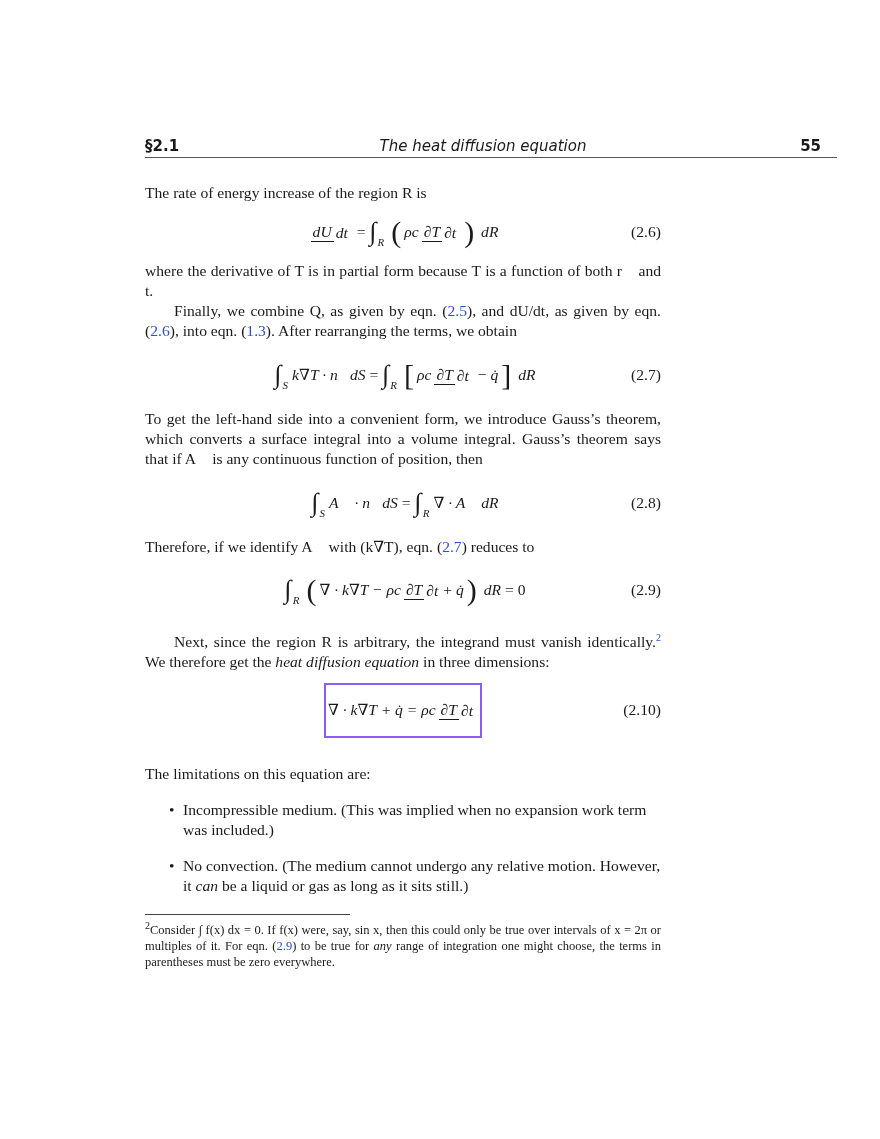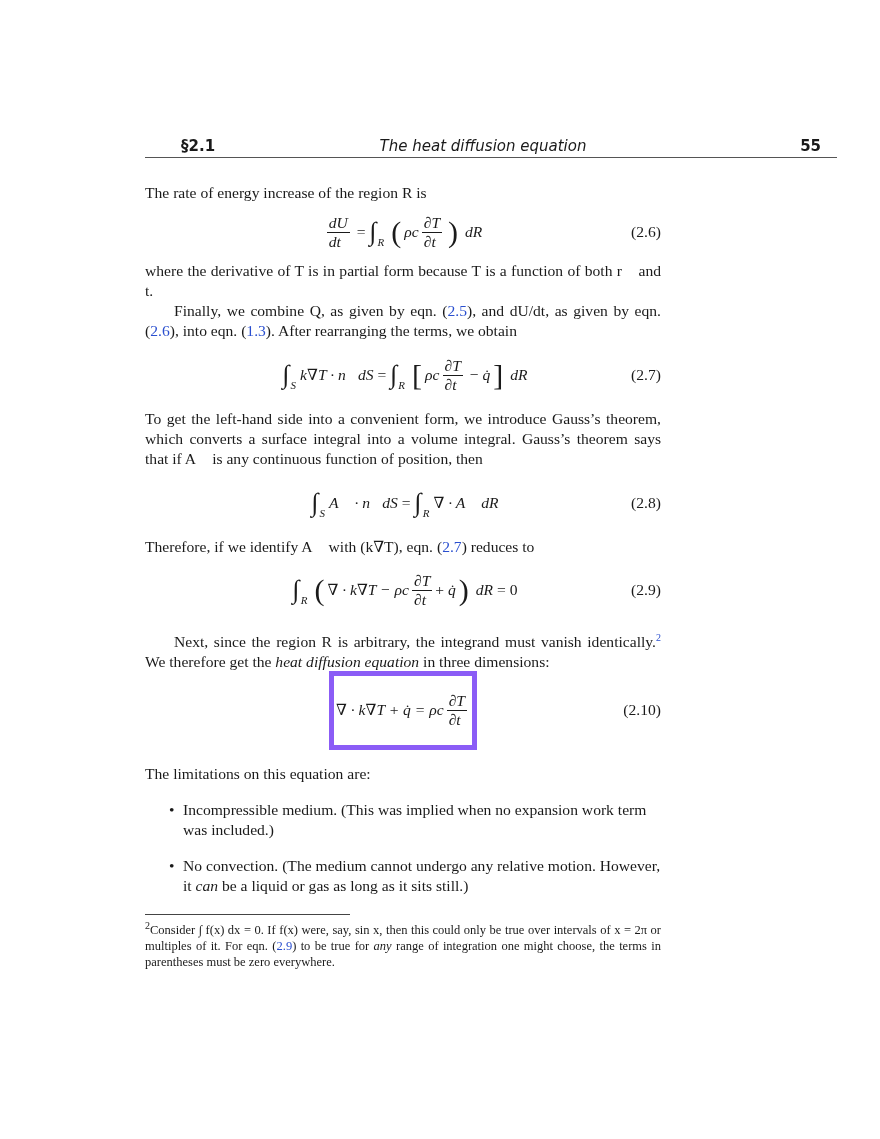--- a/index.html
+++ b/index.html
@@ -1,38 +1,38 @@
 <!DOCTYPE html>
 <html><head>
 <meta charset="utf-8">
 <style>
   html, body { margin: 0; padding: 0; background: #ffffff; }
   body { width: 880px; height: 1139px; position: relative; overflow: hidden;
          font-family: "DejaVu Serif", "Liberation Serif", serif; color: #1a1a1a; }
   .header { position: absolute; left: 145px; top: 136px; width: 692px; height: 21px;
             border-bottom: 1px solid #555; font-family: "DejaVu Sans", "Liberation Sans", sans-serif;
             font-size: 15px; }
-  .header .sec { position: absolute; left: 0; top: 1px; font-weight: bold; margin-left: 36px; }
+  .header .sec { position: absolute; left: 0; top: 1px; font-weight: bold; }
   .header .title { position: absolute; left: 0; right: 16px; top: 1px; text-align: center; font-style: italic; }
   .header .pg { position: absolute; right: 16px; top: 1px; font-weight: bold; }
   .body { position: absolute; left: 145px; top: 183px; width: 516px;
           font-family: "Liberation Serif", "DejaVu Serif", serif; font-size: 15.6px; line-height: 20px; }
   p { margin: 0; text-align: justify; }
   .indent { text-indent: 29px; }
   .m { font-style: italic; }
   .lnk { color: #2a4fcf; }
   .eq { position: relative; display: flex; align-items: center; justify-content: center; }
   .eqnum { position: absolute; right: 0; top: 50%; transform: translateY(-50%); }
-  .frac { display: inline-flex; flex-direction: column; align-items: flex-start; vertical-align: middle; margin: 12px 3px; font-style: italic; line-height: 18px; }
+  .frac { display: inline-flex; align-items: flex-end; vertical-align: middle; margin: 12px 3px; font-style: italic; line-height: 18px; }
   .frac .n { border-bottom: 1px solid #1a1a1a; padding: 0 2px; }
   .frac .d { padding: 0 2px; }
   .int { font-size: 26px; font-style: normal; margin: 0 1px 0 4px; }
   .sub { font-size: 11px; font-style: italic; position: relative; top: 10px; margin-right: 4px; }
   .big { font-size: 30px; font-weight: 200; margin: 0 3px; }
-  .boxed { border: 5px solid #8b5cf6; padding: 4px 2px; display: inline-flex; align-items: center; }
+  .boxed { border: 2px solid #8b5cf6; padding: 4px 2px; display: inline-flex; align-items: center; }
   .bul { position: relative; padding-left: 38px; }
   .bul .dot { position: absolute; left: 24px; top: 0; }
   .fnrule { position: absolute; left: 145px; top: 914px; width: 205px; border-top: 1px solid #444; }
   .fn { position: absolute; left: 145px; top: 918px; width: 516px; font-family: "Liberation Serif", "DejaVu Serif", serif;
         font-size: 12.5px; line-height: 16px; text-align: justify; }
   sup { font-size: 10px; }
 </style>
 </head>
 <body>
 

